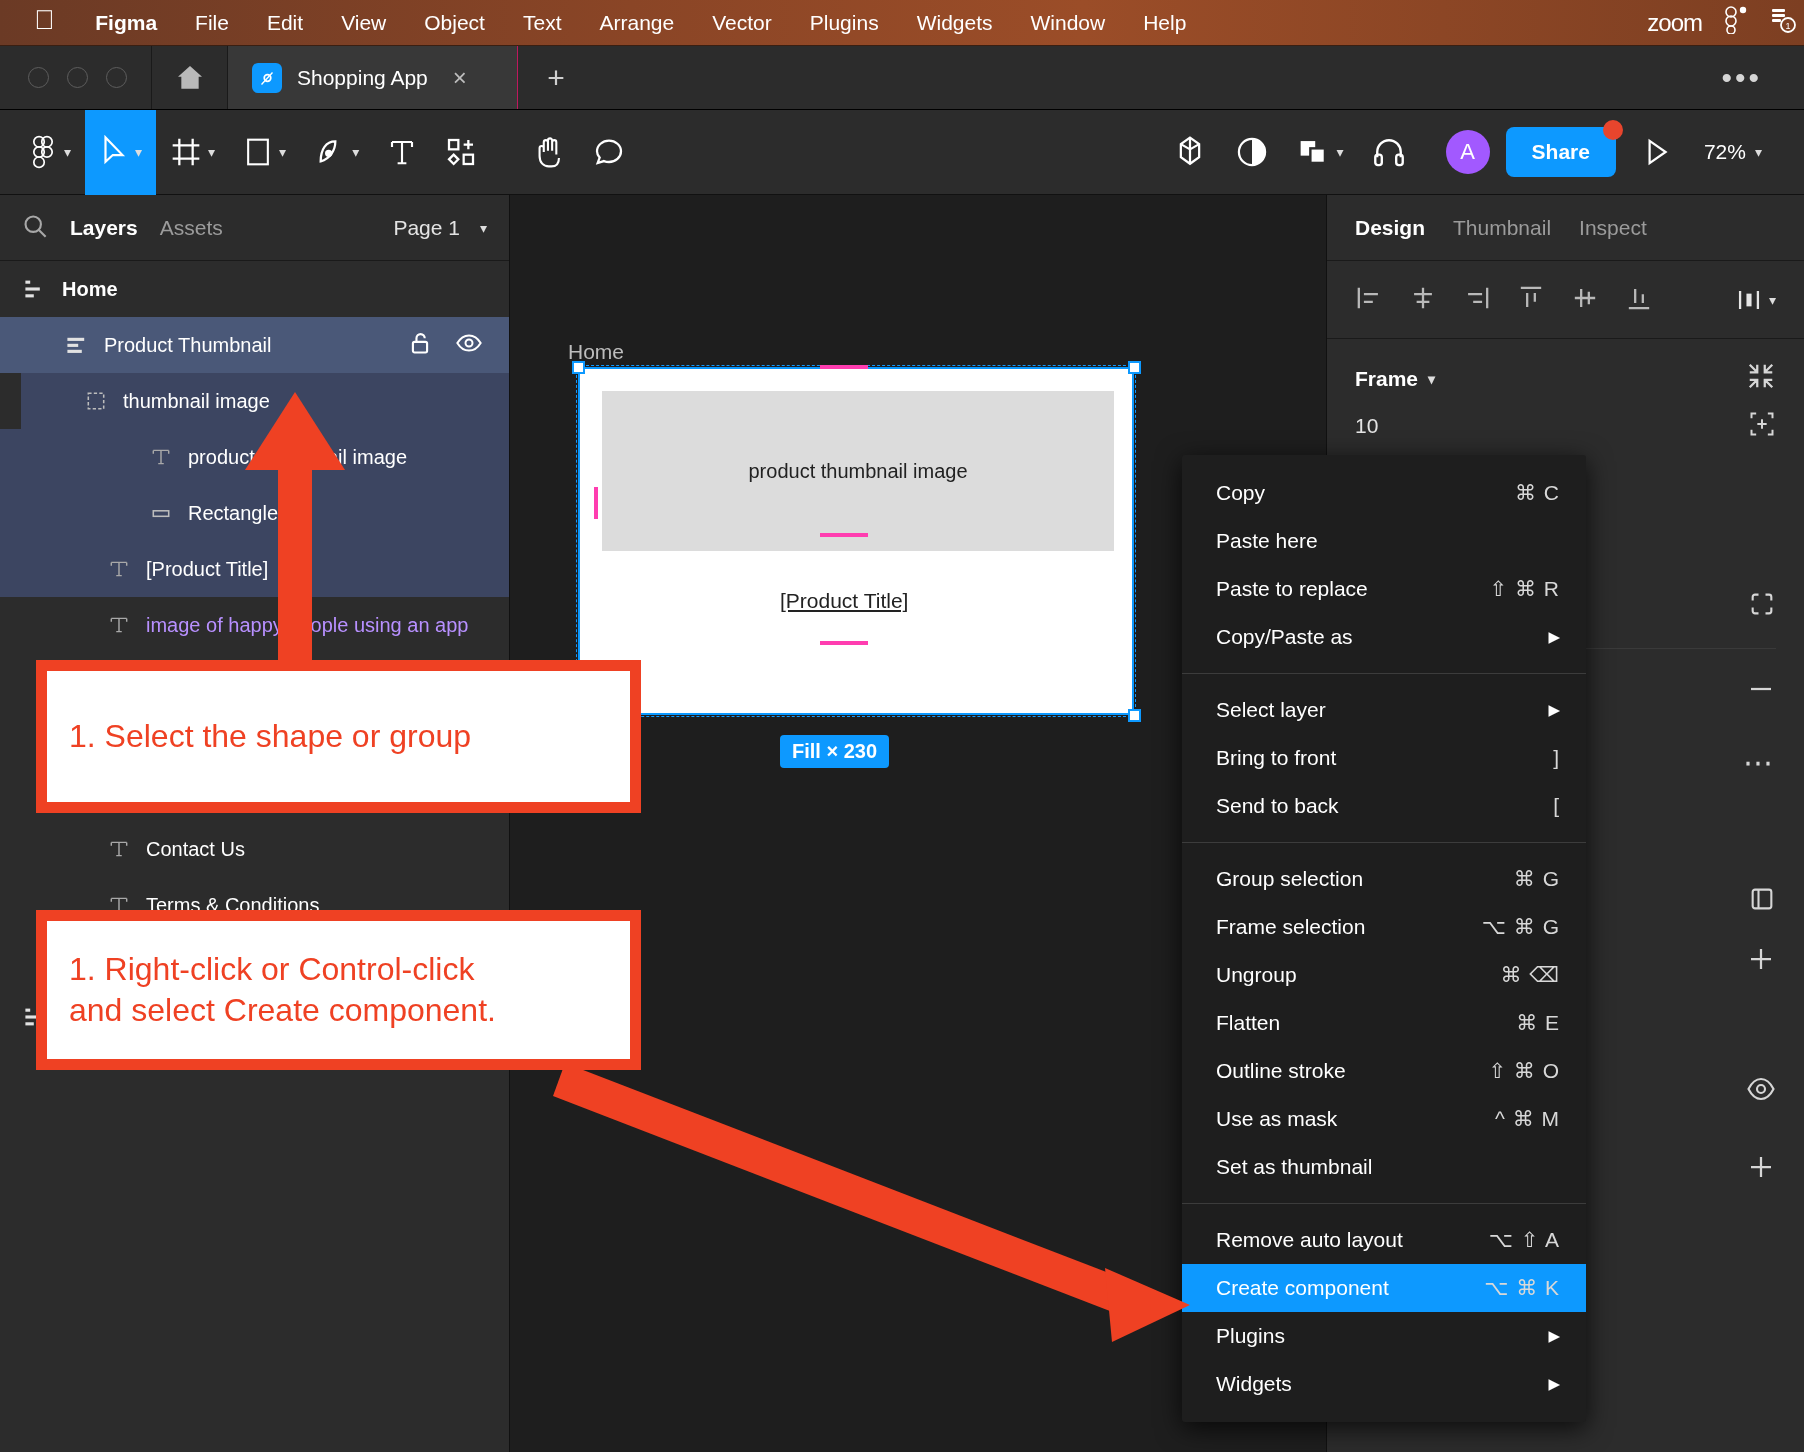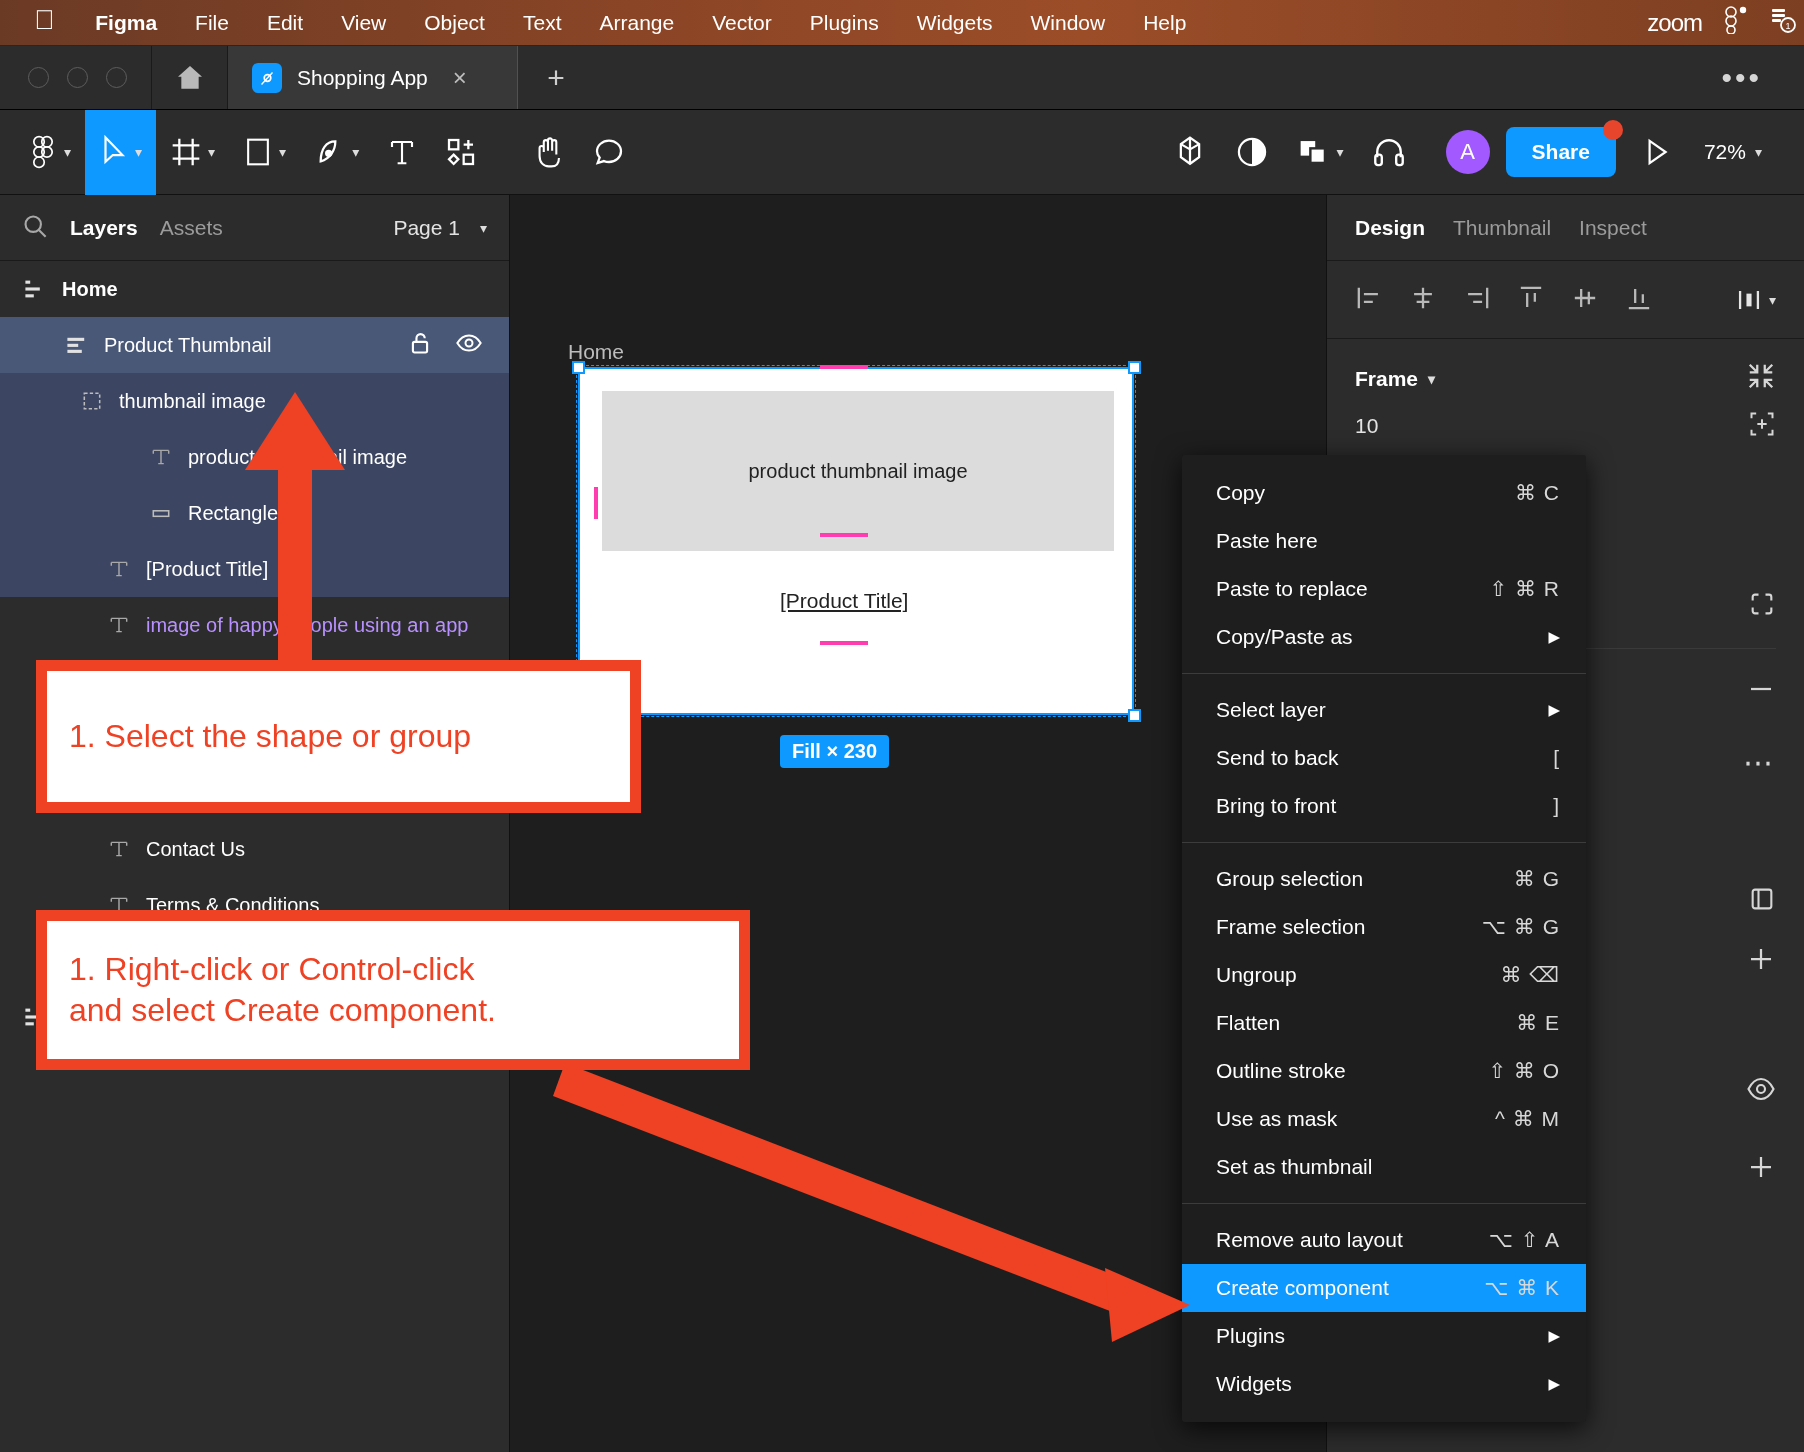--- a/index.html
+++ b/index.html
@@ -373,21 +373,21 @@
             <span><svg width="26" height="26" viewBox="0 0 22 22" fill="none" stroke="#fff" stroke-width="1.8">
                 <rect x="5" y="10" width="12" height="9" rx="1.4"></rect>
                 <path d="M8 10 V7 a3.5 3.5 0 017 0"></path>
               </svg></span>
             <span><svg width="28" height="26" viewBox="0 0 24 22" fill="none" stroke="#fff" stroke-width="1.7">
                 <path d="M2 11 C5 6 9 4.5 12 4.5 C15 4.5 19 6 22 11 C19 16 15 17.5 12 17.5 C9 17.5 5 16 2 11Z"></path>
                 <circle cx="12" cy="11" r="3"></circle>
               </svg></span>
           </span>
         </div>
-        <div class="layerrow child" style="padding-left: 75px;">
+        <div class="layerrow child" style="padding-left: 58px; margin-left: 21px;">
           <span class="lic">
             <svg width="22" height="22" viewBox="0 0 20 20" fill="none" stroke="#bdbdbd" stroke-width="1.4" stroke-dasharray="3 2">
               <rect x="3" y="3" width="14" height="14"></rect>
             </svg>
           </span>
           <span class="lbl">thumbnail image</span>
         </div>
         <div class="layerrow child" style="padding-left: 144px;">
           <span class="lic">
             <svg width="22" height="22" viewBox="0 0 20 20" fill="none" stroke="#a9a9a9" stroke-width="1.3">
@@ -660,26 +660,26 @@
       <div class="ctxitem">
         <span>Copy/Paste as</span>
         <span class="arrow">▶</span>
       </div>
       <div class="ctxsep"></div>
       <div class="ctxitem">
         <span>Select layer</span>
         <span class="arrow">▶</span>
       </div>
       <div class="ctxitem">
+        <span>Bring to front</span>
+        <span class="sc">]</span>
+      </div>
+      <div class="ctxitem">
         <span>Send to back</span>
         <span class="sc">[</span>
-      </div>
-      <div class="ctxitem">
-        <span>Bring to front</span>
-        <span class="sc">]</span>
       </div>
       <div class="ctxsep"></div>
       <div class="ctxitem">
         <span>Group selection</span>
         <span class="sc">⌘ G</span>
       </div>
       <div class="ctxitem">
         <span>Frame selection</span>
         <span class="sc">⌥ ⌘ G</span>
       </div>
@@ -731,18 +731,18 @@
     <g>
       <path d="M565 1063 L1140 1285 L1128 1318 L553 1096 Z" fill="#ef4123"></path>
       <path d="M1190 1305 L1105 1268 L1112 1342 Z" fill="#ef4123"></path>
     </g>
   </svg>
 
   <div class="callout" style="left:36px; top:660px; width:605px; height:153px; display:flex; align-items:center;">
     <span>1. Select the shape or group</span>
   </div>
 
-  <div class="callout" style="left:36px; top:910px; width:714px; height:160px; display:flex; flex-direction:column; justify-content:center;">
+  <div class="callout" style="left:36px; top:910px; width:605px; height:160px; display:flex; flex-direction:column; justify-content:center;">
     <span>1. Right-click or Control-click</span>
     <span>and select Create component.</span>
   </div>
 
 </div>
 
 </body></html>

